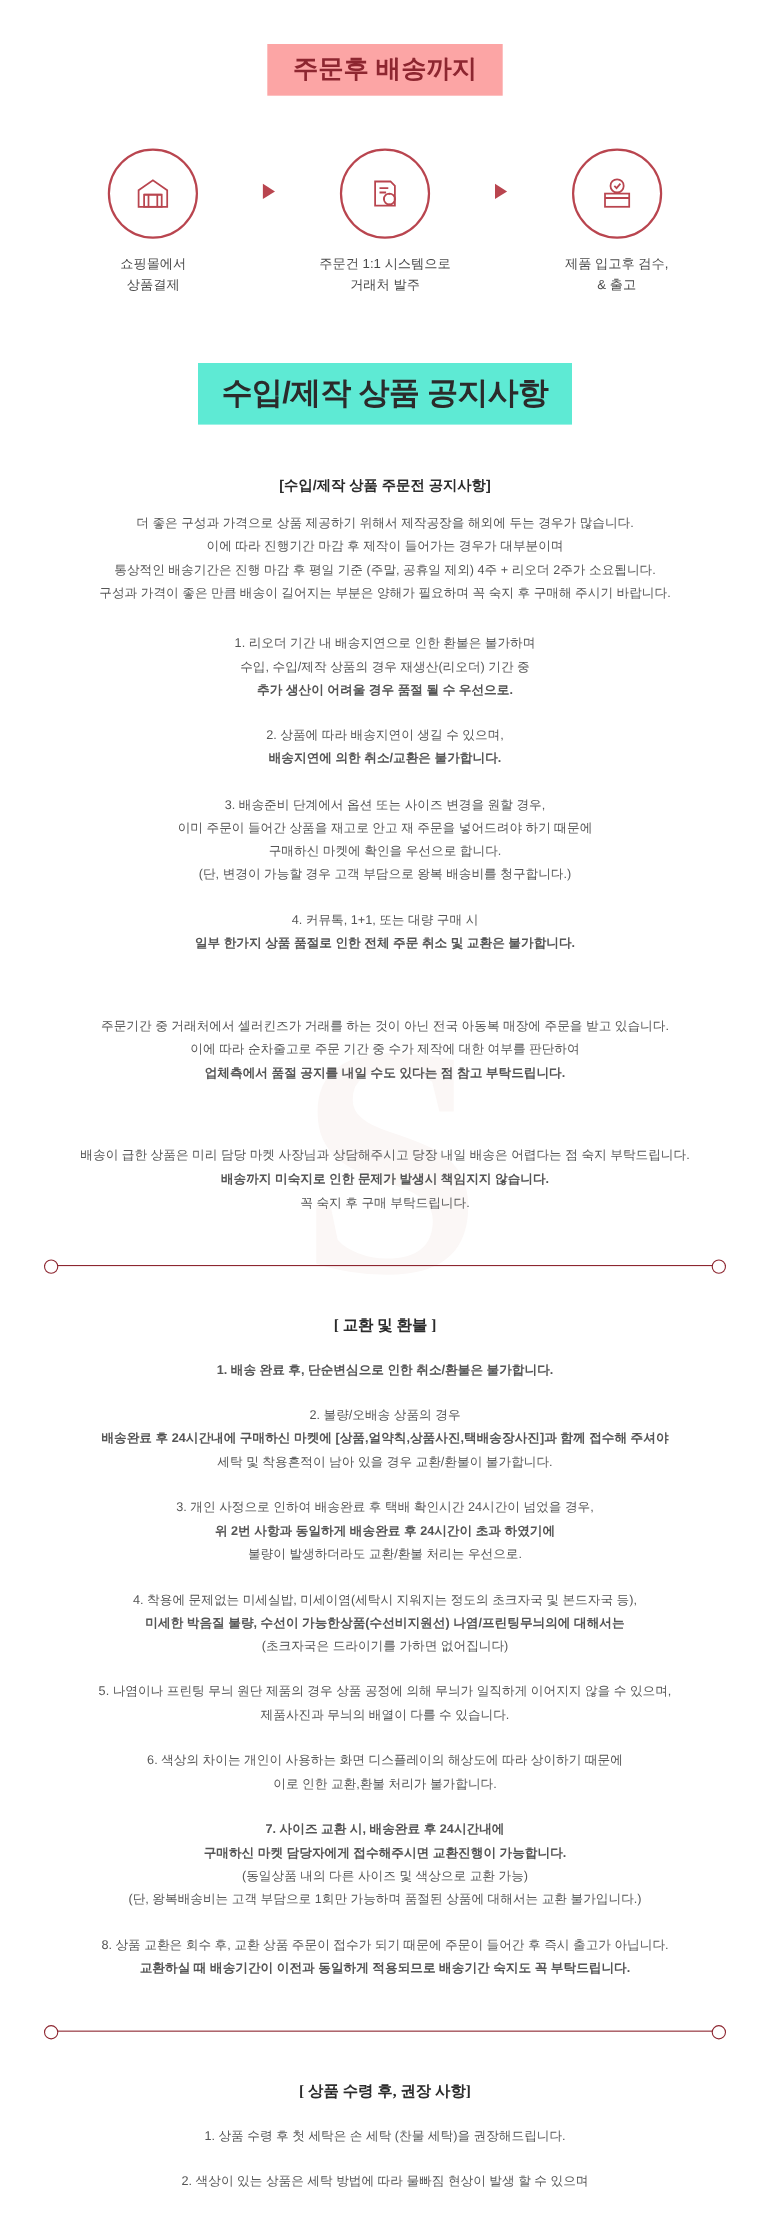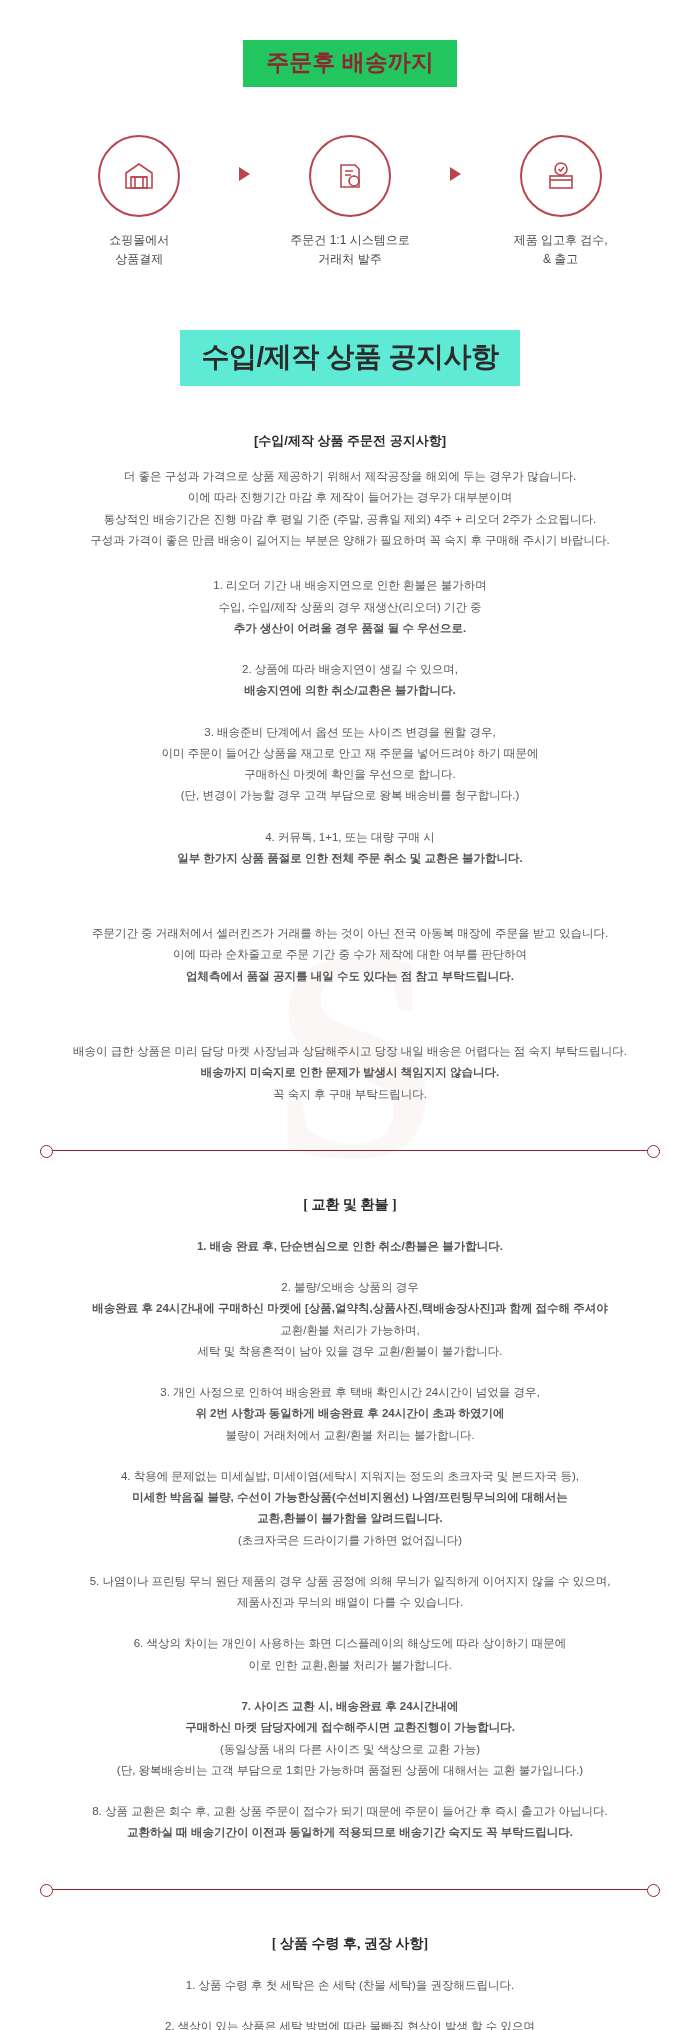--- a/index.html
+++ b/index.html
@@ -36,21 +36,21 @@
     line-height: 1;
   }
   .content { position: relative; z-index: 2; }
 
   
   .title-banner {
     margin: 40px auto 0;
     width: 214px;
     text-align: center;
     padding: 7px 0 9px;
-    background: #22c55e;
+    background: #fca5a5;
     position: relative;
   }
   .title-banner .title-text {
     font-size: 23px;
     font-weight: bold;
     color: #8d2630;
     letter-spacing: 0px;
     position: relative;
     z-index: 2;
   }
@@ -293,34 +293,32 @@
     <div class="block">
       <div class="sec-title">[ 교환 및 환불 ]</div>
 
       <div class="item">
         <p class="line red-b">1. 배송 완료 후, 단순변심으로 인한 취소/환불은 불가합니다.</p>
       </div>
 
       <div class="item">
         <p class="line">2. 불량/오배송 상품의 경우</p>
         <p class="line red-b">배송완료 후 24시간내에 구매하신 마켓에 [상품,얼약칙,상품사진,택배송장사진]과 함께 접수해 주셔야</p>
-        <p class="line">교환/환불 처리가 가능하며,</p>
         <p class="line">세탁 및 착용흔적이 남아 있을 경우 교환/환불이 불가합니다.</p>
       </div>
 
       <div class="item">
         <p class="line">3. 개인 사정으로 인하여 배송완료 후 택배 확인시간 24시간이 넘었을 경우,</p>
         <p class="line red-b">위 2번 사항과 동일하게 배송완료 후 24시간이 초과 하였기에</p>
-        <p class="line">불량이 거래처에서 교환/환불 처리는 불가합니다.</p>
+        <p class="line">불량이 발생하더라도 교환/환불 처리는 우선으로.</p>
       </div>
 
       <div class="item">
         <p class="line">4. 착용에 문제없는 미세실밥, 미세이염(세탁시 지워지는 정도의 초크자국 및 본드자국 등),</p>
         <p class="line red-b">미세한 박음질 불량, 수선이 가능한상품(수선비지원선) 나염/프린팅무늬의에 대해서는</p>
-        <p class="line red-b">교환,환불이 불가함을 알려드립니다.</p>
         <p class="line">(초크자국은 드라이기를 가하면 없어집니다)</p>
       </div>
 
       <div class="item">
         <p class="line">5. 나염이나 프린팅 무늬 원단 제품의 경우 상품 공정에 의해 무늬가 일직하게 이어지지 않을 수 있으며,</p>
         <p class="line">제품사진과 무늬의 배열이 다를 수 있습니다.</p>
       </div>
 
       <div class="item">
         <p class="line">6. 색상의 차이는 개인이 사용하는 화면 디스플레이의 해상도에 따라 상이하기 때문에</p>

